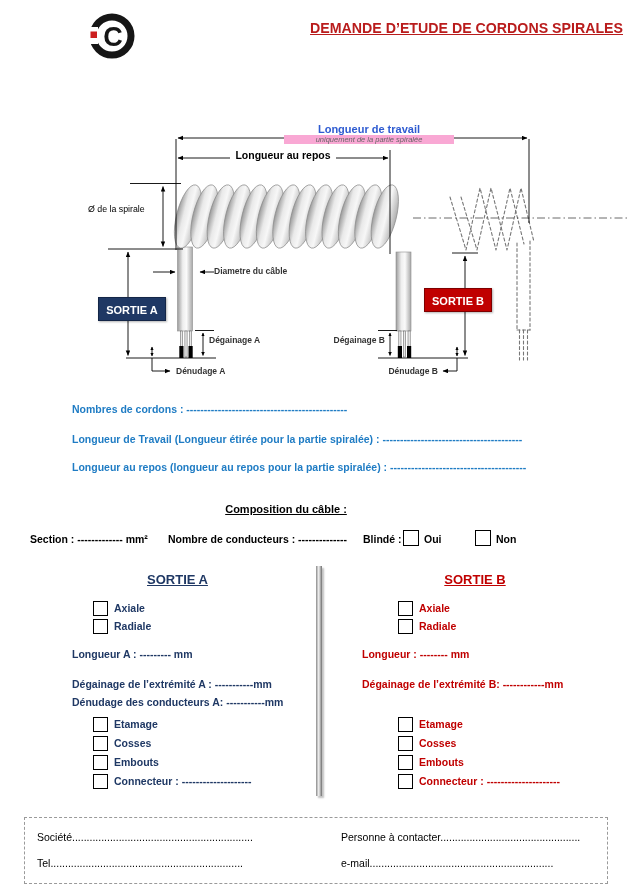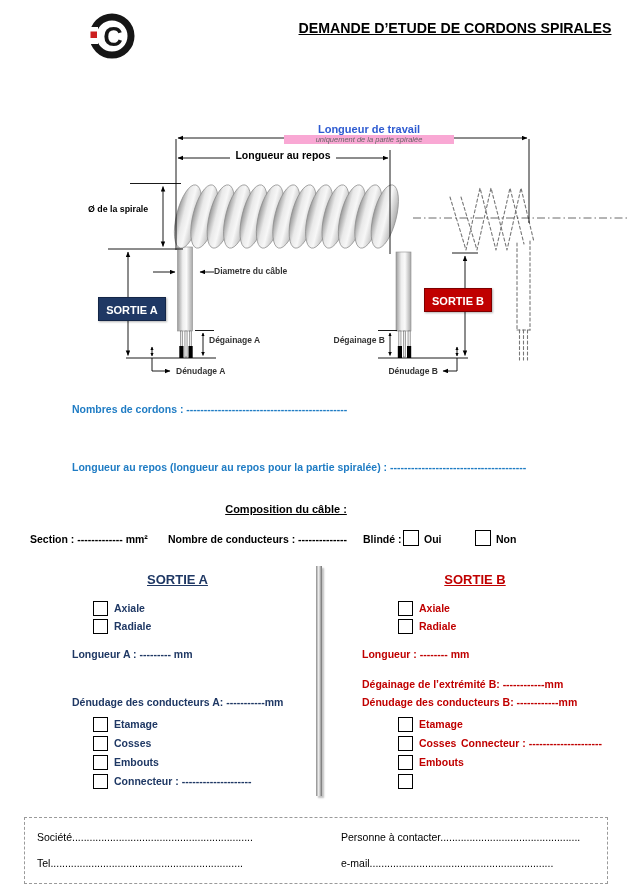--- a/index.html
+++ b/index.html
@@ -4,36 +4,36 @@
 <style>
   * { margin:0; padding:0; box-sizing:border-box; }
   body { background:#e9e9e9; font-family:"Liberation Sans", sans-serif; }
   .page { position:relative; width:630px; height:884px; background:#ffffff; margin:0 auto;
           overflow:hidden; font-family:"Liberation Sans", sans-serif; }
   .abs { position:absolute; }
 
   
   .brand { position:absolute; left:33px; top:63px; font-size:18.5px; font-weight:600;
            letter-spacing:1px; color:#161616; white-space:nowrap; }
-  .page-title { position:absolute; left:287px; top:20px; width:336px; text-align:center;
-                font-size:14.2px; font-weight:bold; color:#000000; text-decoration:underline; }
+  .page-title { position:absolute; left:287px; top:20px; width:336px; text-align:right;
+                font-size:14.2px; font-weight:bold; color:#b91c1c; text-decoration:underline; }
   .mail-note { position:absolute; left:300px; top:54px; width:322px; text-align:right;
                font-size:9.5px; font-style:italic; color:#222; line-height:14px; }
   .mail-note b { font-weight:bold; }
 
   
   .dlbl { position:absolute; font-size:8.5px; font-weight:600; color:#333; white-space:nowrap; }
   .work-lbl { position:absolute; left:279px; top:123px; width:180px; text-align:center;
               color:#2E5BD1; font-weight:bold; font-size:11px; background:#fff; }
   .work-note { position:absolute; left:284px; top:135px; width:170px; text-align:center;
                color:#666; font-style:italic; font-size:7.5px; background:#f9a8d4; }
   .repos-lbl { position:absolute; left:230px; top:149px; width:106px; text-align:center;
                color:#000; font-weight:bold; font-size:10.5px; background:#fff; }
   .dia-spirale { position:absolute; left:88px; top:204px; width:66px; font-size:8.8px;
-                 font-weight:bold; color:#000; }
+                 font-weight:normal; color:#000; }
   .sortie-tag { position:absolute; width:68px; height:24px; color:#fff; font-weight:bold;
                 font-size:11px; text-align:center; line-height:24px; box-shadow:1px 1px 2px rgba(0,0,0,.3); }
   .tag-a { left:98px; top:297px; background:#1F3864; border:1px solid #142647; }
   .tag-b { left:424px; top:288px; background:#C00000; border:1px solid #7e0000; }
 
   
   .bluefield { position:absolute; left:72px; color:#1F7CC4; font-weight:bold; font-size:10.5px; white-space:nowrap; }
 
   
   .comp-head { position:absolute; left:16px; top:503px; width:540px; text-align:center;
@@ -182,65 +182,66 @@
   <div class="dia-spirale">Ø de la spirale</div>
   <div class="dlbl" style="left:214px; top:266px;">Diametre  du câble</div>
   <div class="sortie-tag tag-a">SORTIE A</div>
   <div class="sortie-tag tag-b">SORTIE B</div>
   <div class="dlbl" style="left:209px; top:335px;">Dégainage A</div>
   <div class="dlbl" style="left:325px; top:335px; width:60px; text-align:right;">Dégainage B</div>
   <div class="dlbl" style="left:176px; top:366px;">Dénudage A</div>
   <div class="dlbl" style="left:360px; top:366px; width:78px; text-align:right;">Dénudage B</div>
 
   <div class="bluefield" style="top:403px;">Nombres de cordons : ----------------------------------------------</div>
+  <div class="bluefield" style="top:433px;">Longueur de Travail (Longueur étirée pour la partie spiralée) : ----------------------------------------</div>
   <div class="bluefield" style="top:461px;">Longueur au repos (longueur au repos pour la partie spiralée) : ---------------------------------------</div>
 
   <div class="comp-head">Composition du câble :</div>
   <div class="comp-item" style="left:30px;">Section : ------------- mm²</div>
   <div class="comp-item" style="left:168px;">Nombre de conducteurs : --------------</div>
   <div class="comp-item" style="left:363px;">Blindé :</div>
   <span class="cb big" style="left:403px; top:530px;"></span>
   <div class="comp-item" style="left:424px;">Oui</div>
   <span class="cb big" style="left:475px; top:530px;"></span>
   <div class="comp-item" style="left:496px;">Non</div>
 
   <div class="col-title navy" style="left:60px; width:235px;">SORTIE A</div>
   <span class="cb" style="left:93px; top:601px;"></span>
   <div class="sline navy" style="left:114px; top:602px;">Axiale</div>
   <span class="cb" style="left:93px; top:619px;"></span>
   <div class="sline navy" style="left:114px; top:620px;">Radiale</div>
   <div class="sline navy" style="left:72px; top:648px;">Longueur A : --------- mm</div>
+  <div class="sline navy" style="left:72px; top:678px;">Dégainage de l’extrémité A : -----------mm</div>
   <div class="sline navy" style="left:72px; top:696px;">Dénudage des conducteurs A: -----------mm</div>
   <span class="cb" style="left:93px; top:717px;"></span>
   <div class="sline navy" style="left:114px; top:718px;">Etamage</div>
   <span class="cb" style="left:93px; top:736px;"></span>
   <div class="sline navy" style="left:114px; top:737px;">Cosses</div>
   <span class="cb" style="left:93px; top:755px;"></span>
   <div class="sline navy" style="left:114px; top:756px;">Embouts</div>
   <span class="cb" style="left:93px; top:774px;"></span>
   <div class="sline navy" style="left:114px; top:775px;">Connecteur : --------------------</div>
 
   <div class="divider"></div>
 
   <div class="col-title red" style="left:355px; width:240px;">SORTIE B</div>
   <span class="cb" style="left:398px; top:601px;"></span>
   <div class="sline red" style="left:419px; top:602px;">Axiale</div>
   <span class="cb" style="left:398px; top:619px;"></span>
   <div class="sline red" style="left:419px; top:620px;">Radiale</div>
   <div class="sline red" style="left:362px; top:648px;text-align:right;">Longueur : -------- mm</div>
   <div class="sline red" style="left:362px; top:678px;">Dégainage de l’extrémité B: ------------mm</div>
-  <div class="sline red" style="left:362px; top:696px;">Dénudage des conducteurs B: ------------mm</div>
   <span class="cb" style="left:398px; top:717px;"></span>
   <div class="sline red" style="left:419px; top:718px;">Etamage</div>
   <span class="cb" style="left:398px; top:736px;"></span>
   <div class="sline red" style="left:419px; top:737px;">Cosses</div>
   <span class="cb" style="left:398px; top:755px;"></span>
   <div class="sline red" style="left:419px; top:756px;">Embouts</div>
   <span class="cb" style="left:398px; top:774px;"></span>
-  <div class="sline red" style="left:419px; top:737px;margin-left:42px;">Connecteur : ---------------------</div>
+  <div class="sline red" style="left:419px; top:775px;">Connecteur : ---------------------</div>
 
   <div class="contact-box">
     <div class="c-item" style="left:12px;  top:13px;">Société..............................................................</div>
     <div class="c-item" style="left:316px; top:13px;">Personne à contacter................................................</div>
     <div class="c-item" style="left:12px;  top:39px;">Tel..................................................................</div>
     <div class="c-item" style="left:316px; top:39px;text-align:right;">e-mail...............................................................</div>
   </div>
 
 </div>
 

